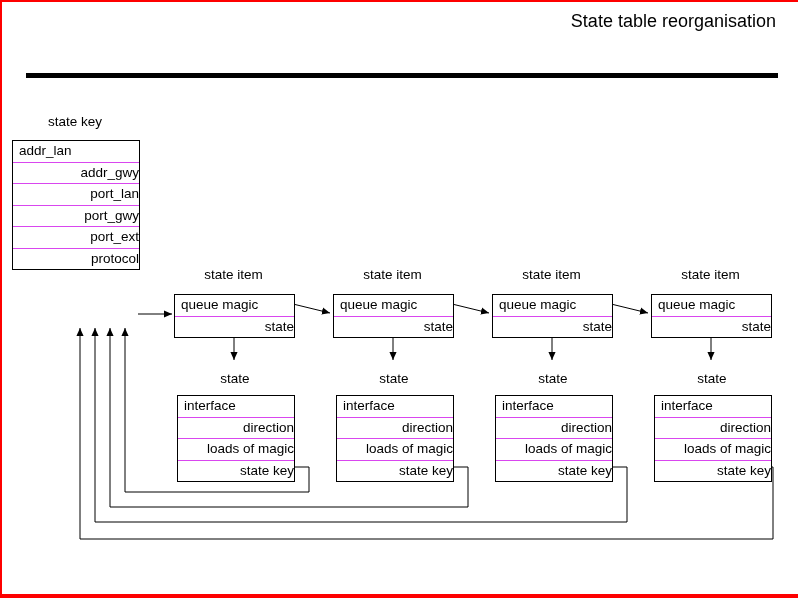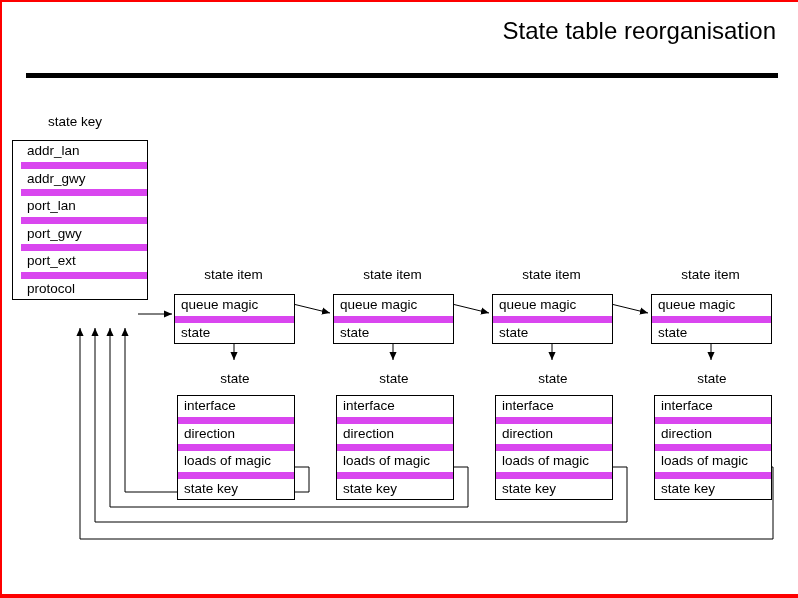--- a/index.html
+++ b/index.html
@@ -14,22 +14,21 @@
     width: 798px; height: 598px;
     background: #ffffff;
     box-sizing: border-box;
     border-left: 2px solid #fe0000;
     border-top: 2px solid #fe0000;
     border-bottom: 4px solid #fe0000;
     overflow: hidden;
   }
   .topic {
     position: absolute; top: 9px; right: 22px;
-    font-size: 24px;
-    margin-top: 6px;
+    font-size: 18px;
   }
   .title {
     position: absolute; top: 38px; left: 24px;
     font-size: 25px; font-weight: bold;
   }
   .rule {
     position: absolute; top: 71px; left: 24px;
     width: 752px; height: 5px; background: #000000;
   }
   .lbl {
@@ -41,21 +40,21 @@
     position: absolute;
     border: 1px solid #000000;
     background: #ffffff;
   }
   .cell {
     height: 20.5px; line-height: 20.5px;
     font-size: 13.5px;
     padding-left: 6px;
     white-space: nowrap;
   }
-  .cell + .cell { border-top: 7px solid #d946ef; }
+  .cell + .cell { border-top: 1px solid #d946ef; text-align: right; }
   .conn {
     position: absolute; left: 0; top: 0;
     pointer-events: none;
   }
 </style>
 </head>
 <body>
 
 <div class="slide">
 
@@ -78,21 +77,21 @@
       <path d="M550,336 V358"></path>
       <path d="M709,336 V358"></path>
       <path d="M291,465 H307 V490 H123 V326"></path>
       <path d="M450,465 H466 V505 H108 V326"></path>
       <path d="M609,465 H625 V520 H93 V326"></path>
       <path d="M768,465 H771 V537 H78 V326"></path>
     </g>
   </svg>
 
   <div class="lbl" style="left:10px; top:112px; width:126px;">state key</div>
-  <div class="tbl" style="left:10px; top:138px; width:126px;padding-left:8px;">
+  <div class="tbl" style="left:10px; top:138px; width:126px;">
     <div class="cell">addr_lan</div>
     <div class="cell">addr_gwy</div>
     <div class="cell">port_lan</div>
     <div class="cell">port_gwy</div>
     <div class="cell">port_ext</div>
     <div class="cell">protocol</div>
   </div>
 
   <div class="lbl" style="left:172px; top:265px; width:119px;">state item</div>
   <div class="tbl" style="left:172px; top:292px; width:119px;">

